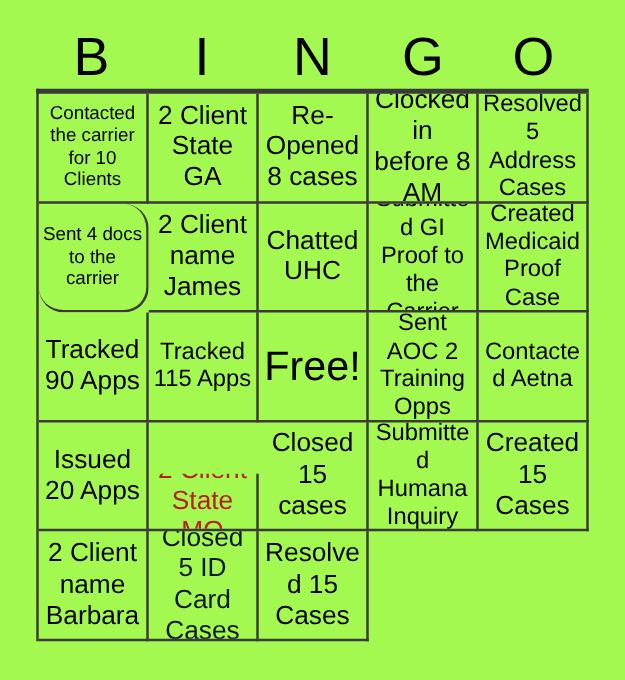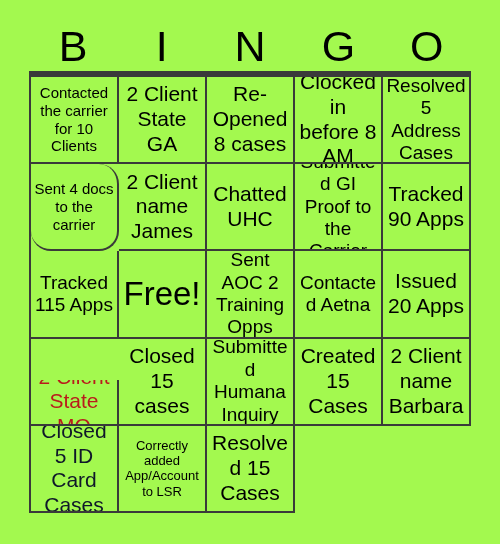--- a/index.html
+++ b/index.html
@@ -42,21 +42,21 @@
   }
   #grid {
     position: absolute;
     left: 29px;
     top: 71px;
     width: 442px;
     height: 442px;
     display: grid;
     grid-template-columns: repeat(5, 1fr);
     grid-template-rows: repeat(5, 1fr);
-    border-top: 6px solid #15803d;
+    border-top: 4px solid #15803d;
     border-left: 2px solid #3a3a3a;
     box-sizing: border-box;
   }
   .cell {
     border-right: 2px solid #3a3a3a;
     border-bottom: 2px solid #3a3a3a;
     box-sizing: border-box;
     display: flex;
     align-items: center;
     justify-content: center;
@@ -112,20 +112,23 @@
       </div>
       <div class="cell" data-size="l" style="border-right-color: rgb(58, 58, 58); border-bottom-color: rgb(58, 58, 58); color: rgb(0, 0, 0);">
         <span class="txt">2 Client name James</span>
       </div>
       <div class="cell" data-size="l" style="border-right-color: rgb(58, 58, 58); border-bottom-color: rgb(58, 58, 58); color: rgb(0, 0, 0); text-align: center;">
         <span class="txt">Chatted UHC</span>
       </div>
       <div class="cell" data-size="m" style="border-right-color: rgb(58, 58, 58); border-bottom-color: rgb(58, 58, 58); color: rgb(0, 0, 0);">
         <span class="txt">Submitted GI Proof to the Carrier</span>
       </div>
+      <div class="cell" data-size="m" style="border-right-color: rgb(58, 58, 58); border-bottom-color: rgb(58, 58, 58); color: rgb(0, 0, 0);">
+        <span class="txt">Created Medicaid Proof Case</span>
+      </div>
       <div class="cell" data-size="l" style="border-right-color: rgb(58, 58, 58); border-bottom-color: rgb(58, 58, 58); color: rgb(0, 0, 0);">
         <span class="txt">Tracked 90 Apps</span>
       </div>
       <div class="cell" data-size="m" style="border-right-color: rgb(58, 58, 58); border-bottom-color: rgb(58, 58, 58); color: rgb(0, 0, 0);">
         <span class="txt">Tracked 115 Apps</span>
       </div>
       <div class="cell" data-size="xl" style="border-right-color: rgb(58, 58, 58); border-bottom-color: rgb(58, 58, 58); color: rgb(0, 0, 0);">
         <span class="txt">Free!</span>
       </div>
       <div class="cell" data-size="m" style="border-right-color: rgb(58, 58, 58); border-bottom-color: rgb(58, 58, 58); color: rgb(0, 0, 0);">
@@ -148,21 +151,18 @@
       </div>
       <div class="cell" data-size="l" style="border-right-color: rgb(58, 58, 58); border-bottom-color: rgb(58, 58, 58); color: rgb(0, 0, 0);">
         <span class="txt">Created 15 Cases</span>
       </div>
       <div class="cell" data-size="l" style="border-right-color: rgb(58, 58, 58); border-bottom-color: rgb(58, 58, 58); color: rgb(0, 0, 0);">
         <span class="txt">2 Client name Barbara</span>
       </div>
       <div class="cell" data-size="l" style="border-right-color: rgb(58, 58, 58); border-bottom-color: rgb(58, 58, 58); color: #0f172a;">
         <span class="txt">Closed 5 ID Card Cases</span>
       </div>
-      <div class="cell" data-size="xs" style="border-right-color: rgb(58, 58, 58); border-bottom-color: rgb(58, 58, 58); color: rgb(0, 0, 0);">
-        <span class="txt">Correctly added App/Account to LSR</span>
-      </div>
       <div class="cell" data-size="l" style="border-right-color: rgb(58, 58, 58); border-bottom-color: rgb(58, 58, 58); color: rgb(0, 0, 0);">
         <span class="txt">Resolved 15 Cases</span>
       </div>
     </div>
 
 </div>
 
 </body></html>

